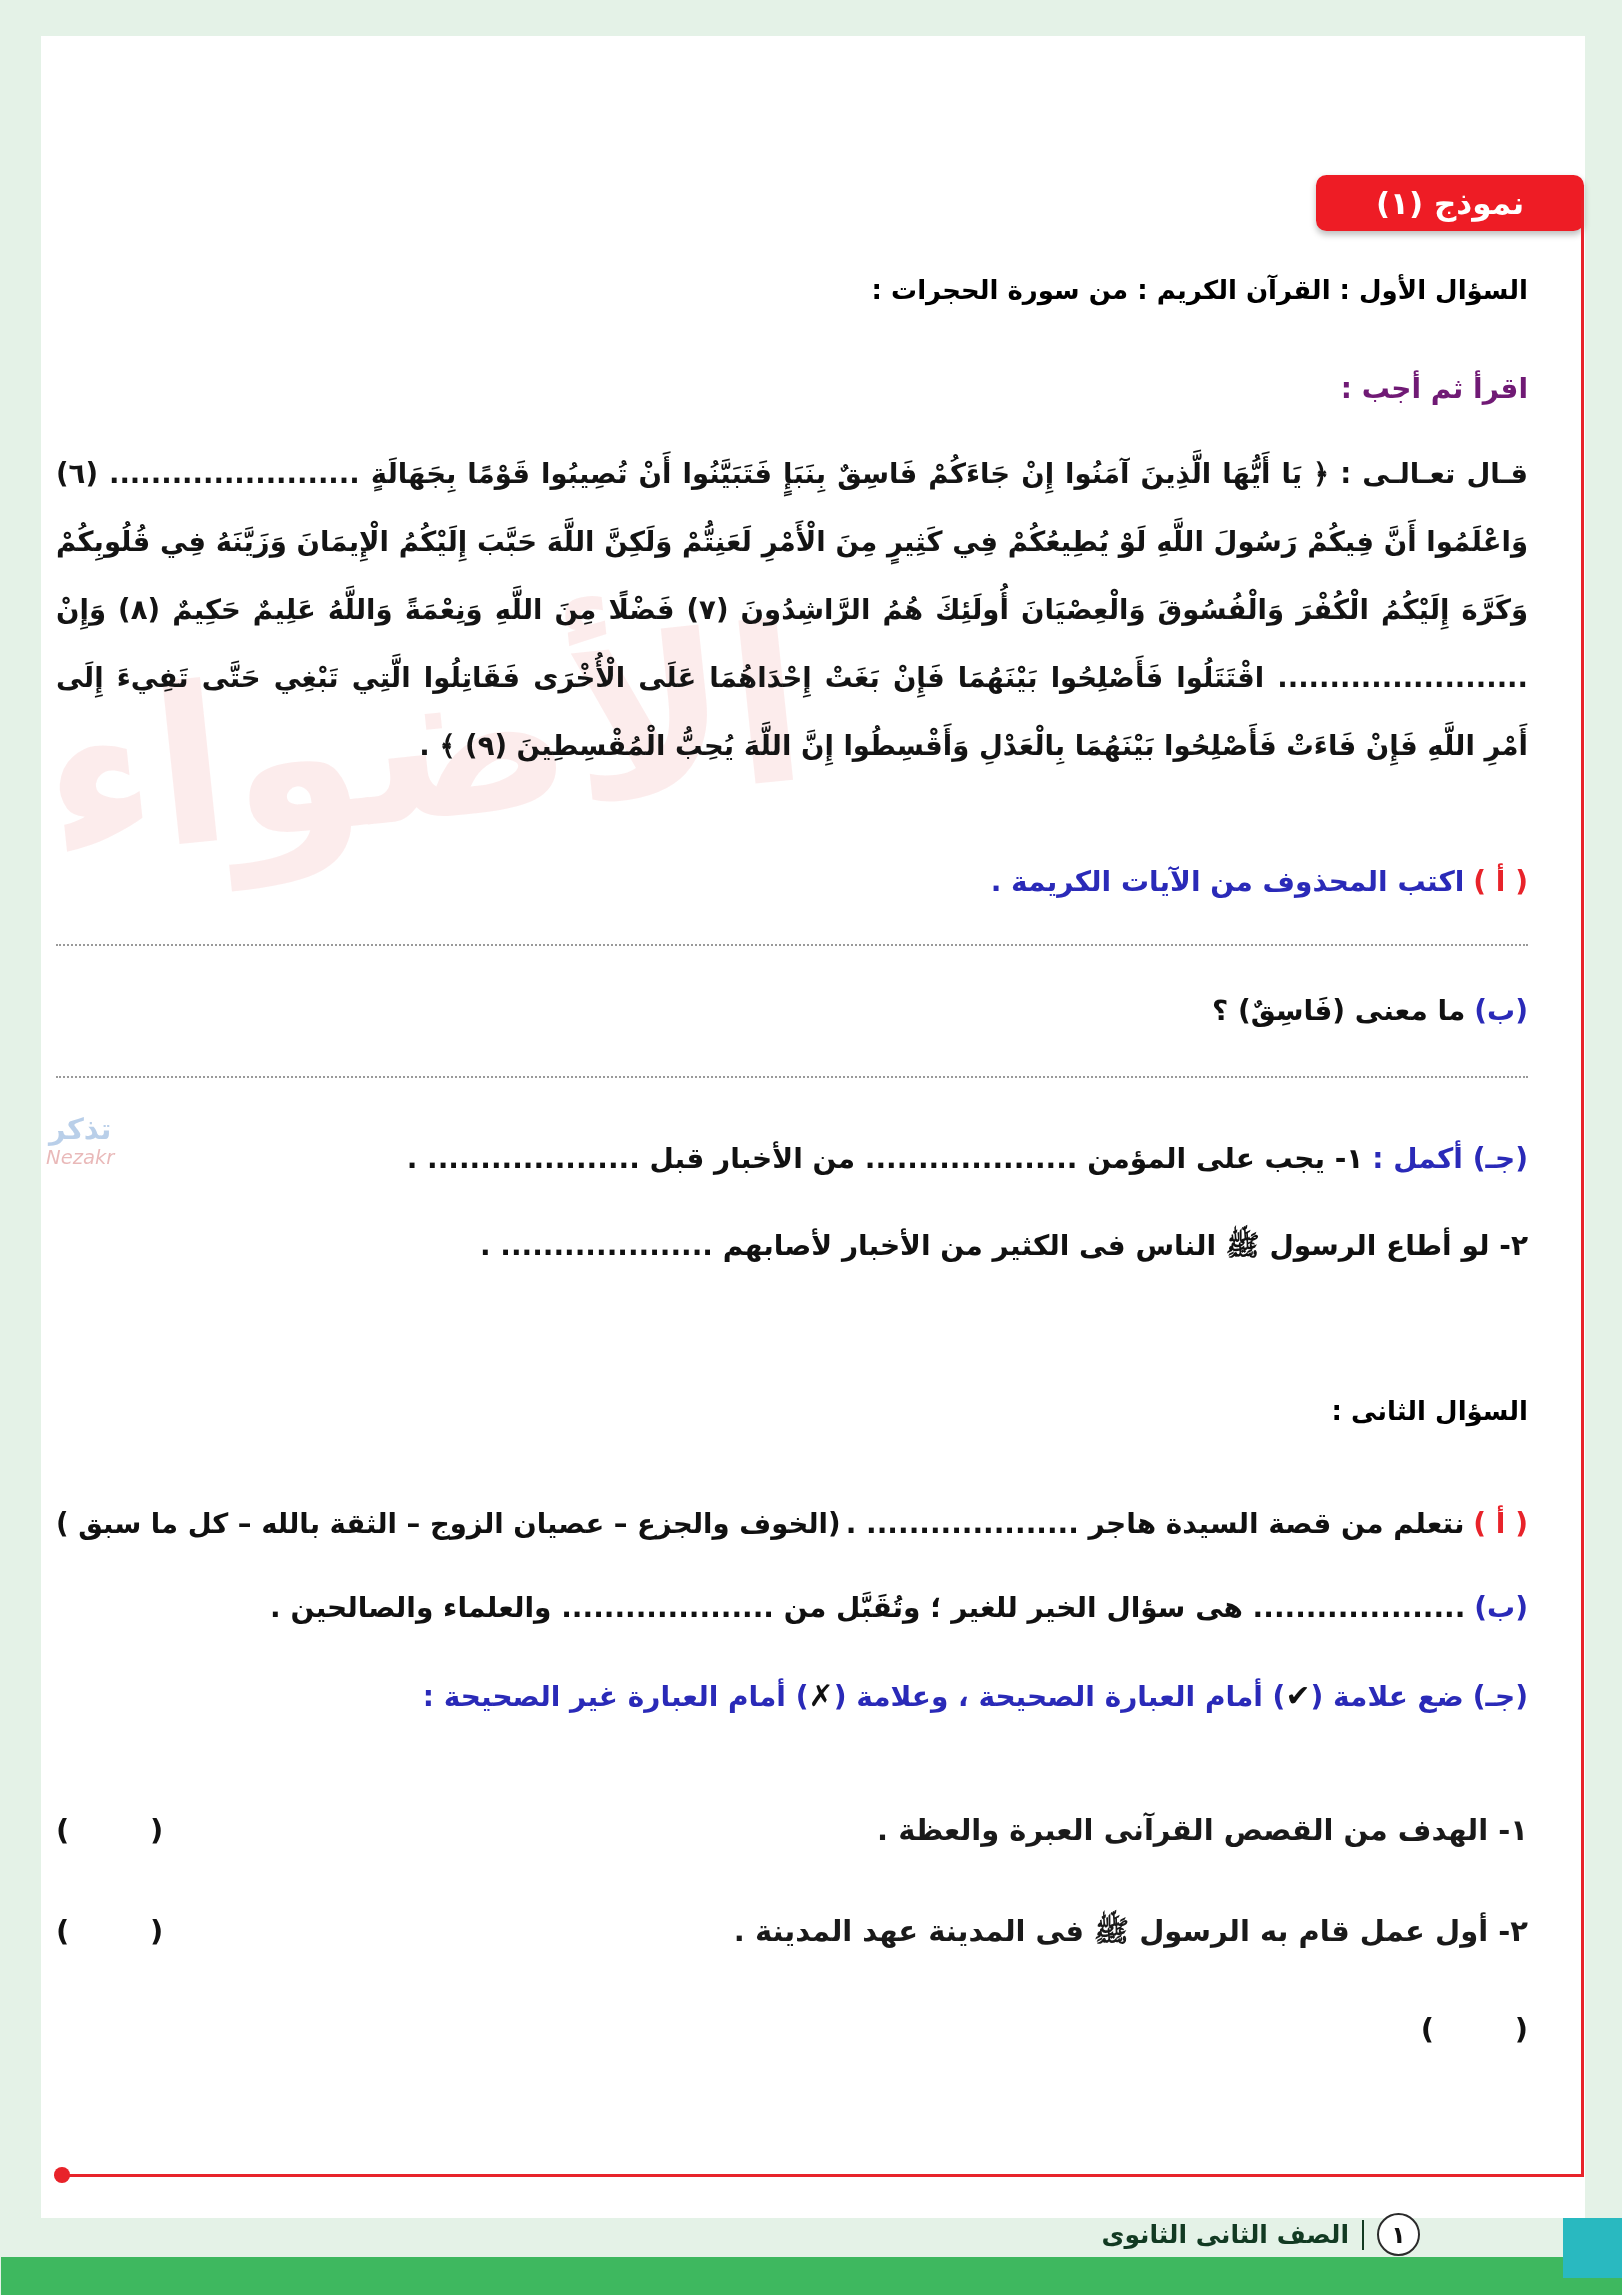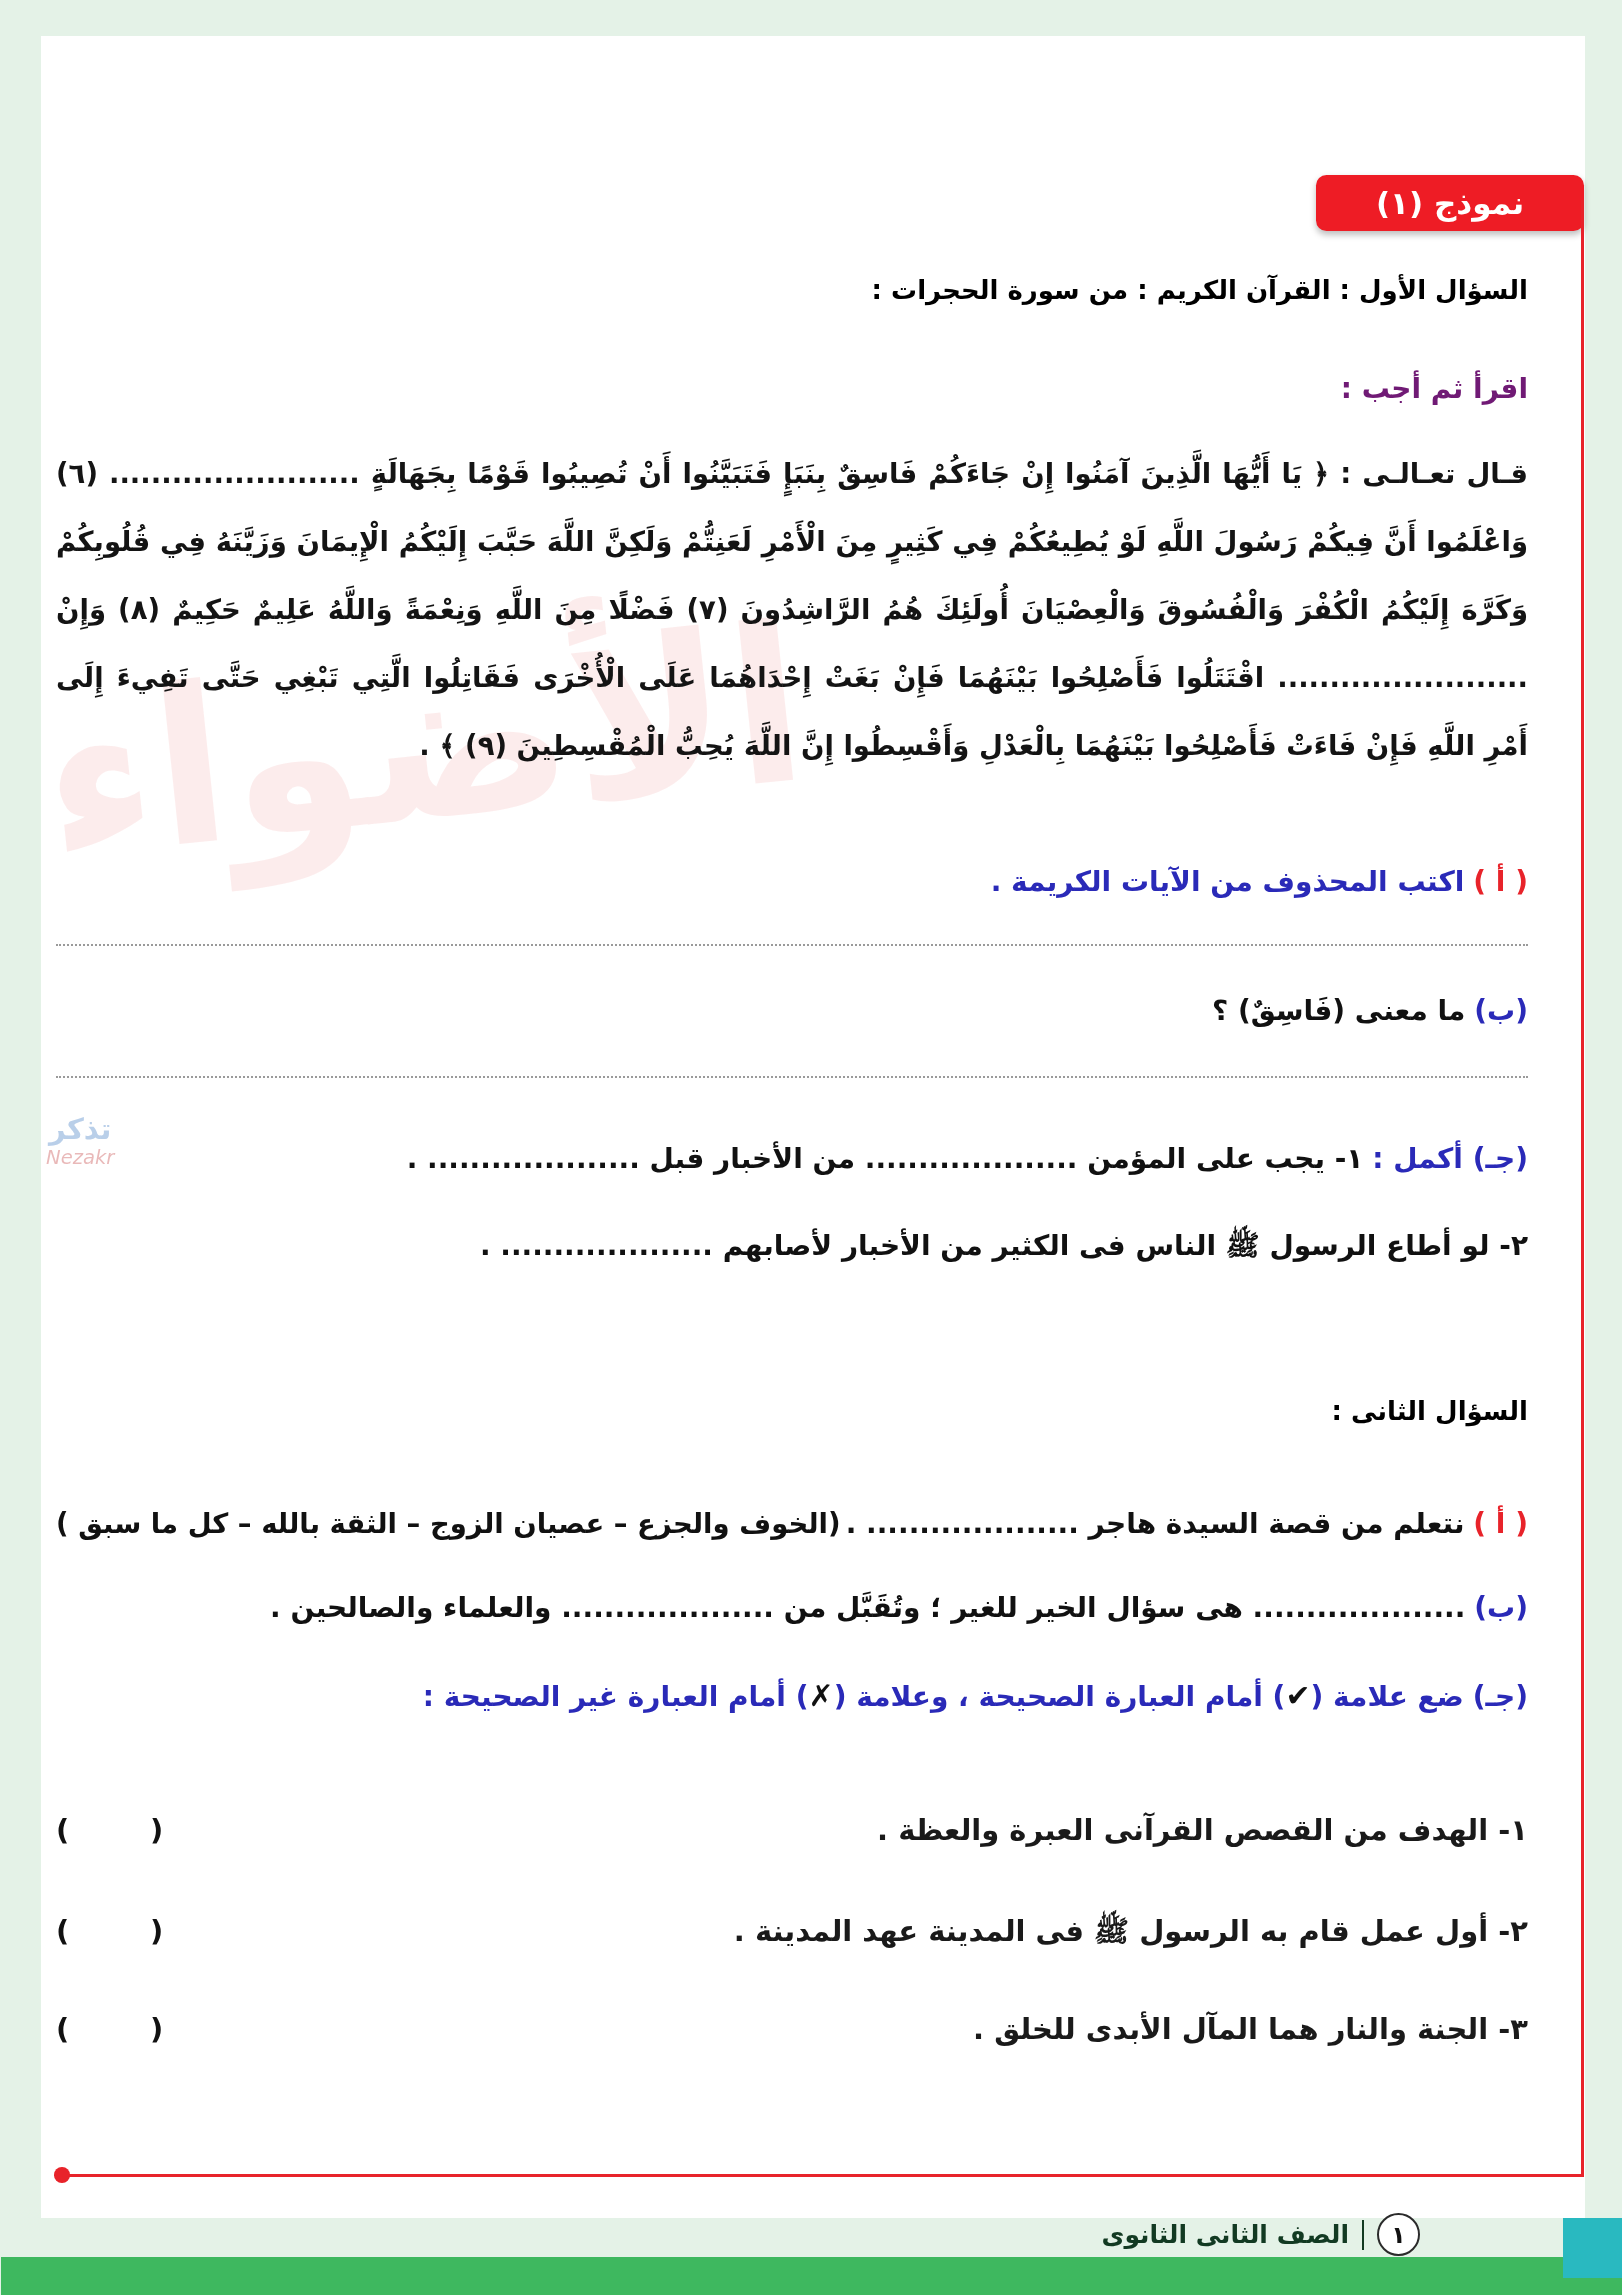--- a/index.html
+++ b/index.html
@@ -153,21 +153,20 @@
     <span class="statement">١- الهدف من القصص القرآنى العبرة والعظة .</span>
     <span class="brackets">(        )</span>
   </div>
 
   <div class="part mt-95 row">
     <span class="statement">٢- أول عمل قام به الرسول ﷺ فى المدينة عهد المدينة .</span>
     <span class="brackets">(        )</span>
   </div>
 
   <div class="part mt-90 row">
-    <span class="statement">٣- الجنة والنار هما المآل الأبدى للخلق .</span>
     <span class="brackets">(        )</span>
   </div>
 
 </div>
 
 <div class="green-bar"></div>
 <div class="corner-accent"></div>
 
 <div class="footer-row">
   <span class="footer-grade">الصف الثانى الثانوى</span>

